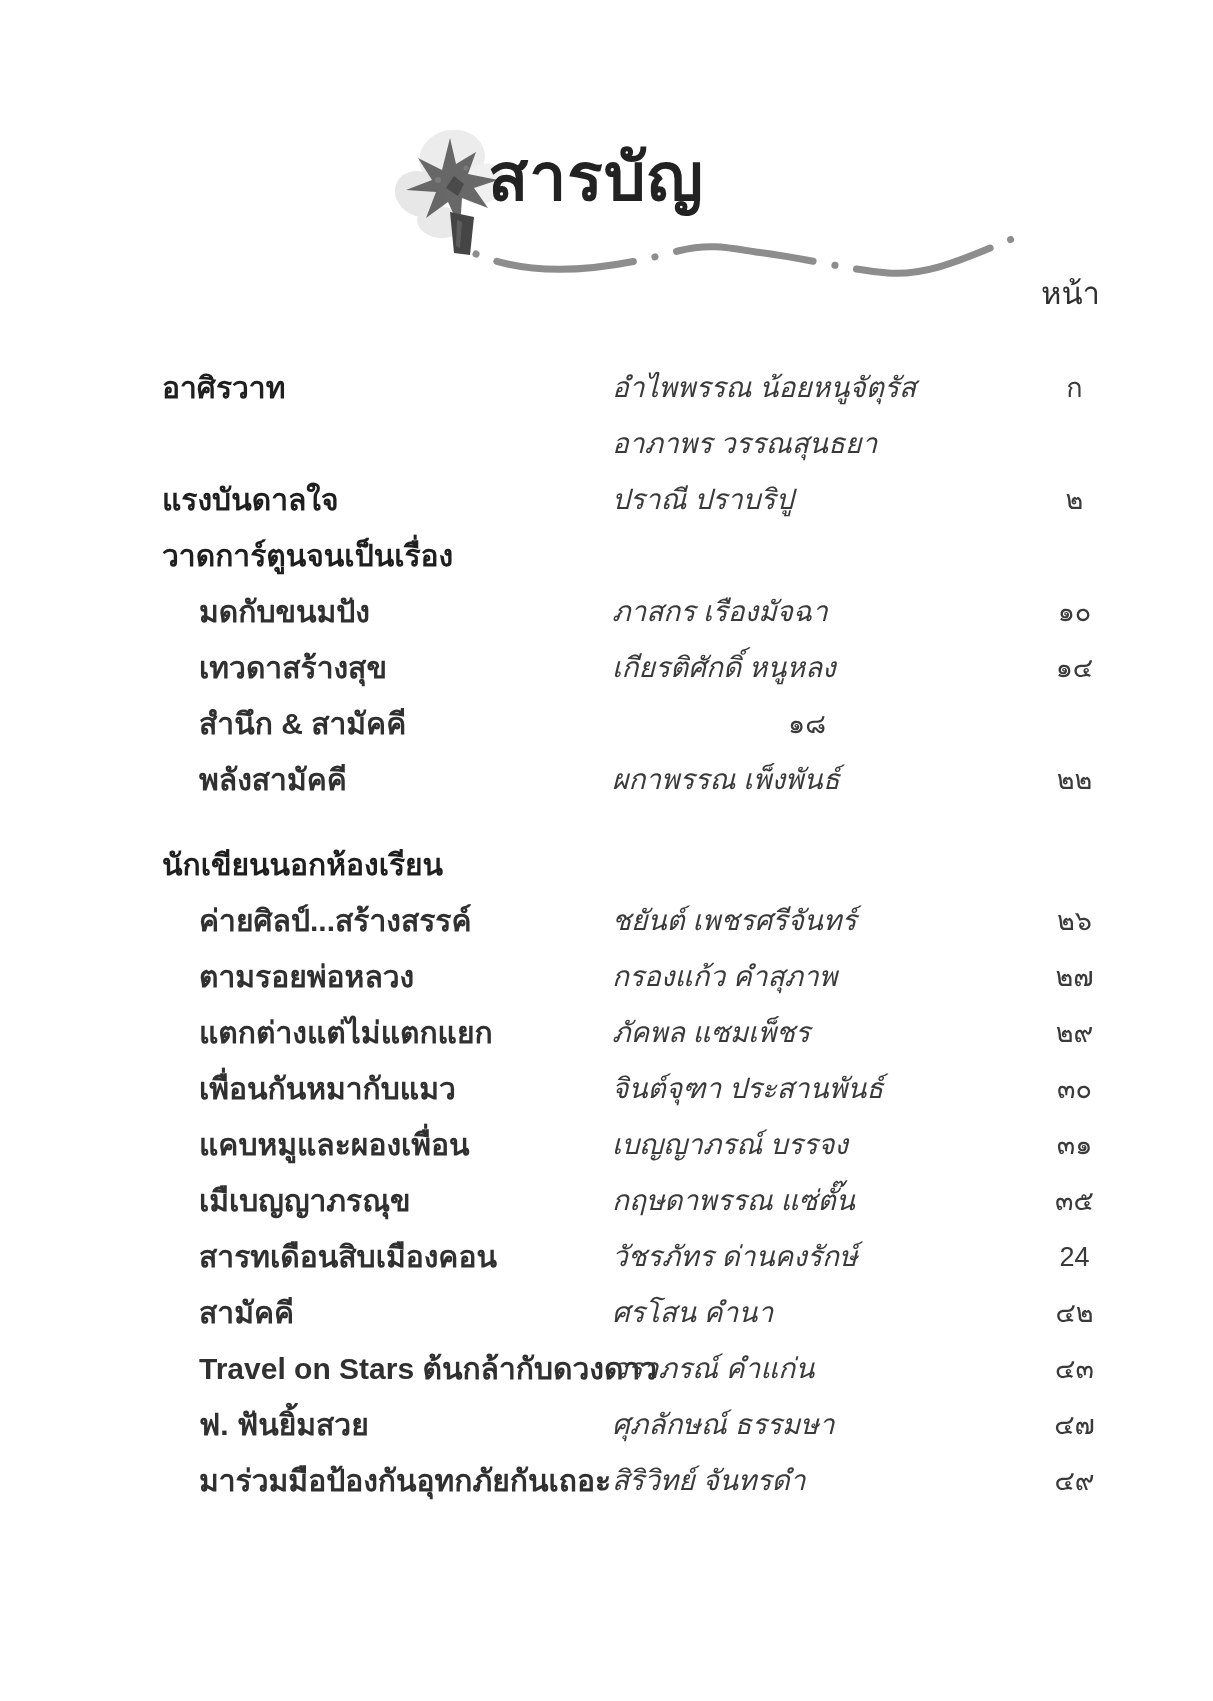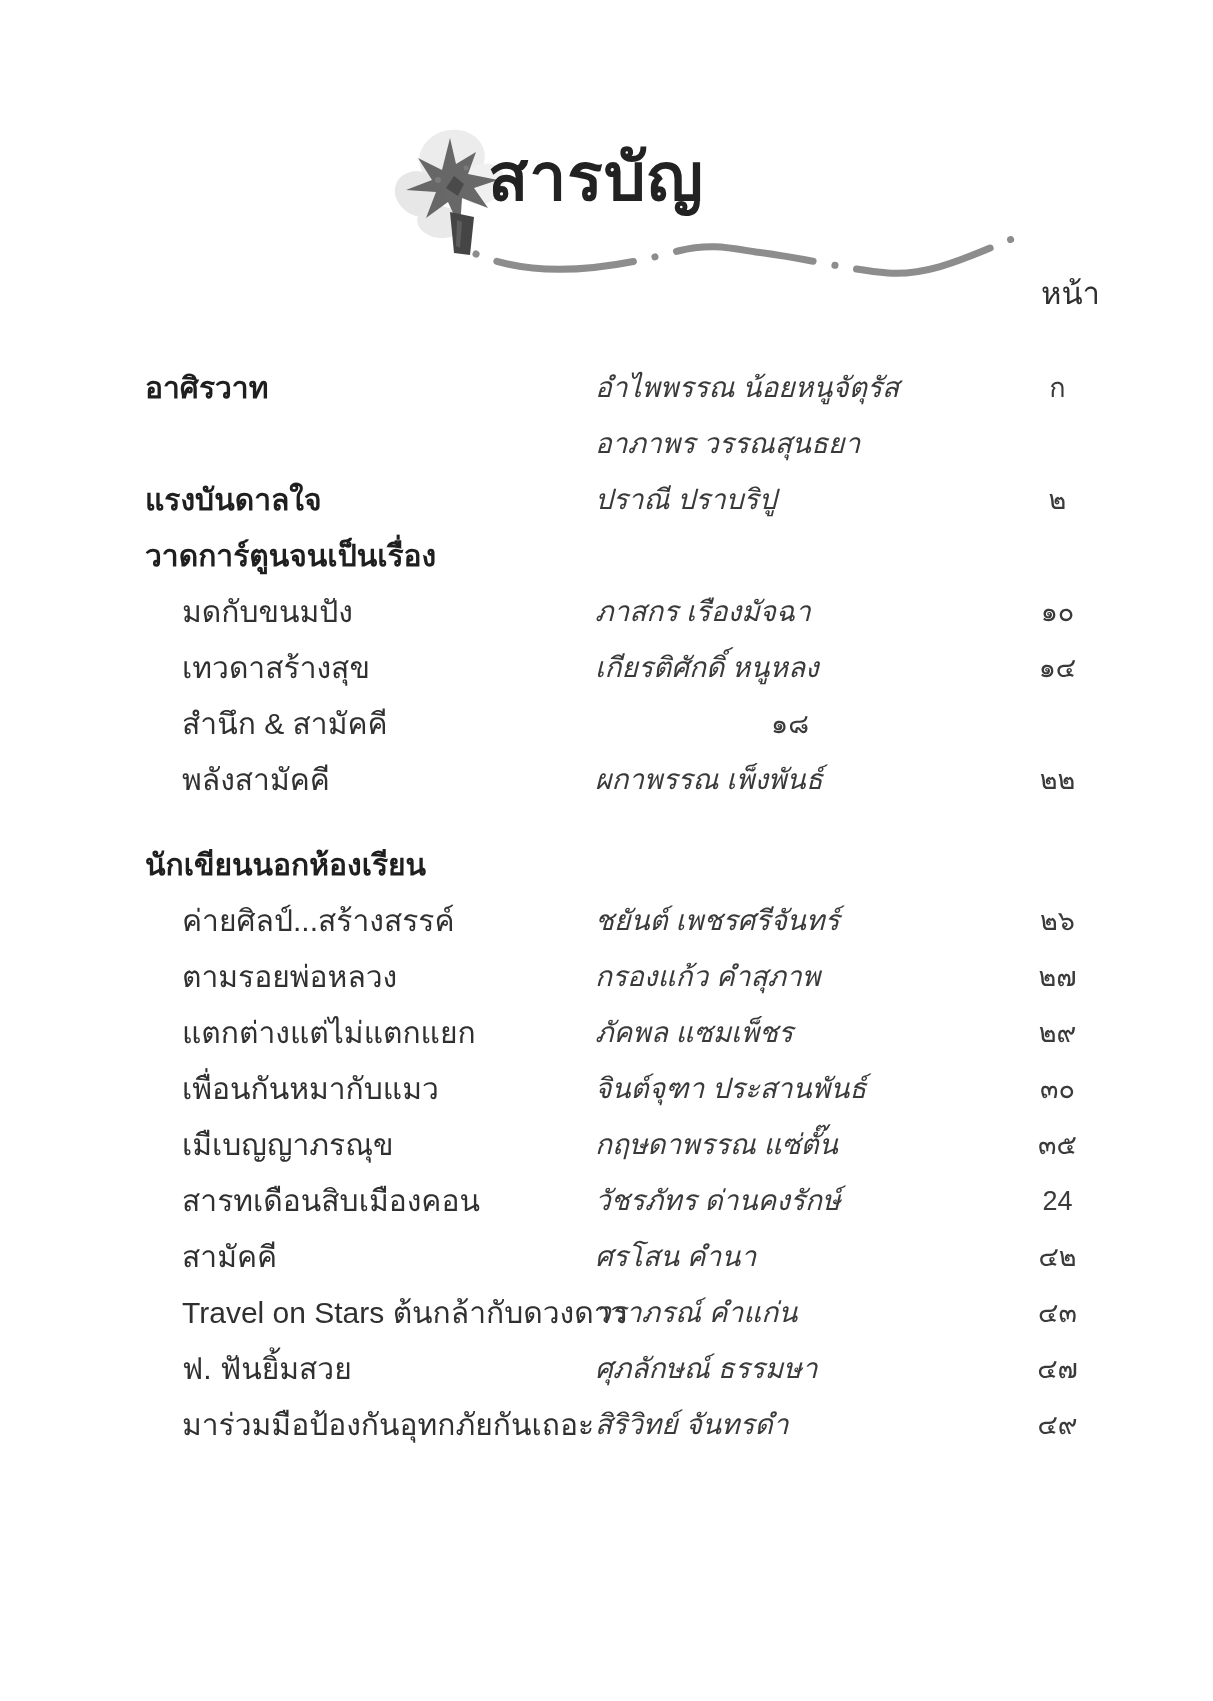--- a/index.html
+++ b/index.html
@@ -19,34 +19,34 @@
     font-size:66px;font-weight:600;color:#222;
     letter-spacing:1px;line-height:1.2;text-align:right;
   }
   .divider{position:absolute;left:468px;top:228px;}
   .page-col-label{
     position:absolute;left:998px;top:268px;width:145px;
     text-align:center;font-size:31px;color:#2f2f2f;
   }
   
   .toc{
-    position:absolute;left:145px;top:368px;width:985px;
+    position:absolute;left:162px;top:368px;width:985px;
   }
   .row{
     display:grid;
     grid-template-columns:450px 390px 145px;
     height:56px;
     align-items:start;
   }
   .row .t{
     font-size:30px;color:#282828;line-height:1.35;
     white-space:nowrap;
   }
   .row.entry .t, .row.section .t{font-weight:700;color:#1f1f1f;}
-  .row.sub .t{padding-left:37px;font-weight:400;color:#303030;}
+  .row.sub .t{padding-left:37px;font-weight:700;color:#303030;}
   .row .a{
     font-size:28px;font-style:italic;color:#3a3a3a;line-height:1.45;
     white-space:nowrap;
   }
   .row .p{
     text-align:center;font-size:27px;color:#3a3a3a;line-height:1.5;
   }
   .row.gap-before{margin-top:29px;}
 </style>
 </head>
@@ -150,20 +150,25 @@
       <span class="a">ภัคพล  แซมเพ็ชร</span>
       <span class="p">๒๙</span>
     </div>
 
     <div class="row sub">
       <span class="t">เพื่อนกันหมากับแมว</span>
       <span class="a">จินต์จุฑา  ประสานพันธ์</span>
       <span class="p">๓๐</span>
     </div>
 
+    <div class="row sub">
+      <span class="t">แคบหมูและผองเพื่อน</span>
+      <span class="a">เบญญาภรณ์  บรรจง</span>
+      <span class="p">๓๑</span>
+    </div>
 
     <div class="row sub">
       <span class="t">เมืเบญญาภรณุข</span>
       <span class="a">กฤษดาพรรณ  แซ่ตั๊น</span>
       <span class="p">๓๕</span>
     </div>
 
     <div class="row sub">
       <span class="t">สารทเดือนสิบเมืองคอน</span>
       <span class="a">วัชรภัทร  ด่านคงรักษ์</span>

